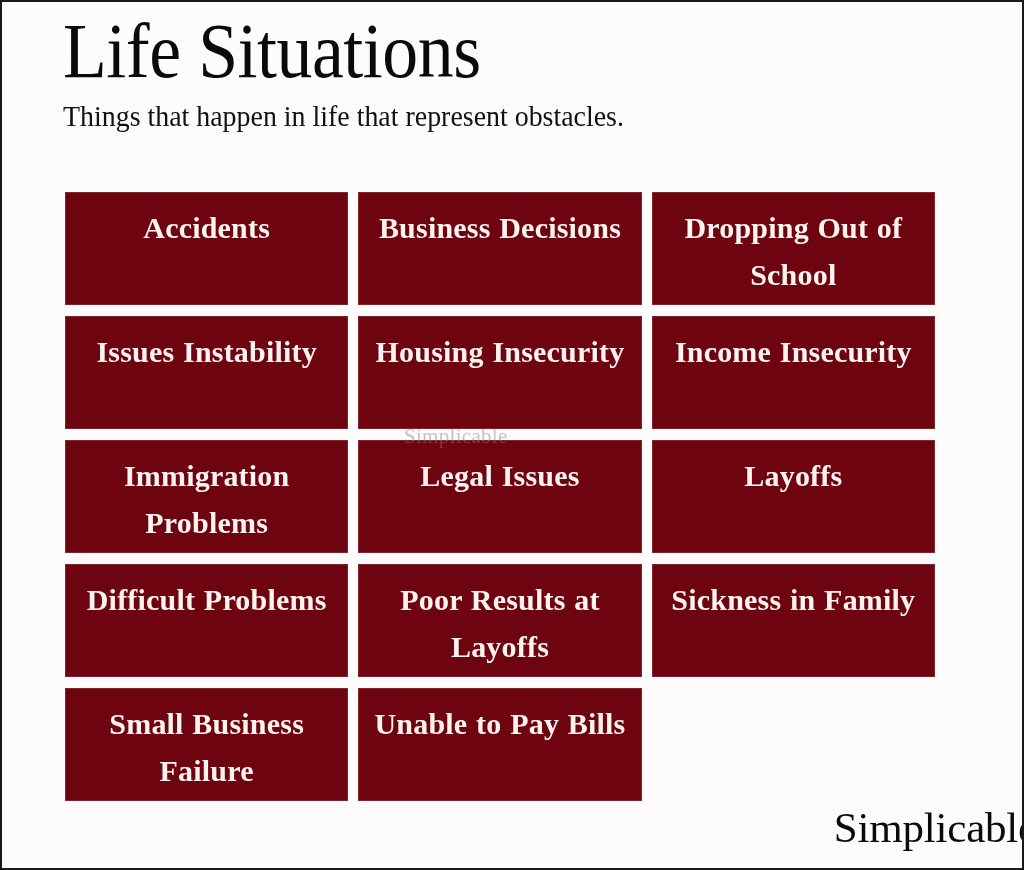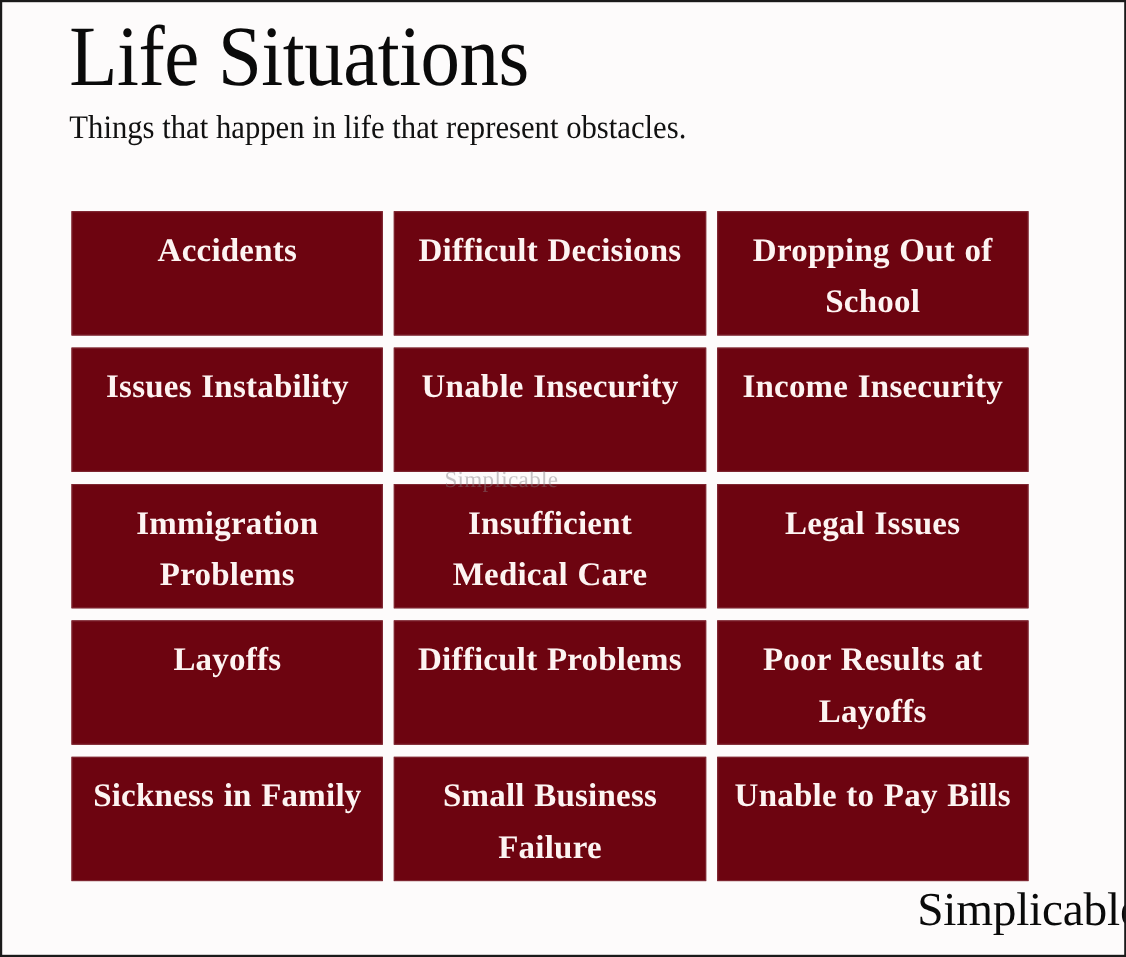--- a/index.html
+++ b/index.html
@@ -136,39 +136,36 @@
   <div class="header">
     <div class="title">Life Situations</div>
     <div class="subtitle">Things that happen in life that represent obstacles.</div>
   </div>
 
   <div class="grid">
     <div class="cell">
         <span class="cell-label">Accidents</span>
       </div>
     <div class="cell">
-        <span class="cell-label">Difficult Decisions</span>
+        <span class="cell-label">Business Decisions</span>
       </div>
     <div class="cell">
         <span class="cell-label">Dropping Out of School</span>
       </div>
     <div class="cell">
         <span class="cell-label">Issues Instability</span>
       </div>
     <div class="cell">
-        <span class="cell-label">Unable Insecurity</span>
+        <span class="cell-label">Housing Insecurity</span>
       </div>
     <div class="cell">
         <span class="cell-label">Income Insecurity</span>
       </div>
     <div class="cell">
         <span class="cell-label">Immigration Problems</span>
-      </div>
-    <div class="cell">
-        <span class="cell-label">Insufficient Medical Care</span>
       </div>
     <div class="cell">
         <span class="cell-label">Legal Issues</span>
       </div>
     <div class="cell">
         <span class="cell-label">Layoffs</span>
       </div>
     <div class="cell">
         <span class="cell-label">Difficult Problems</span>
       </div>

